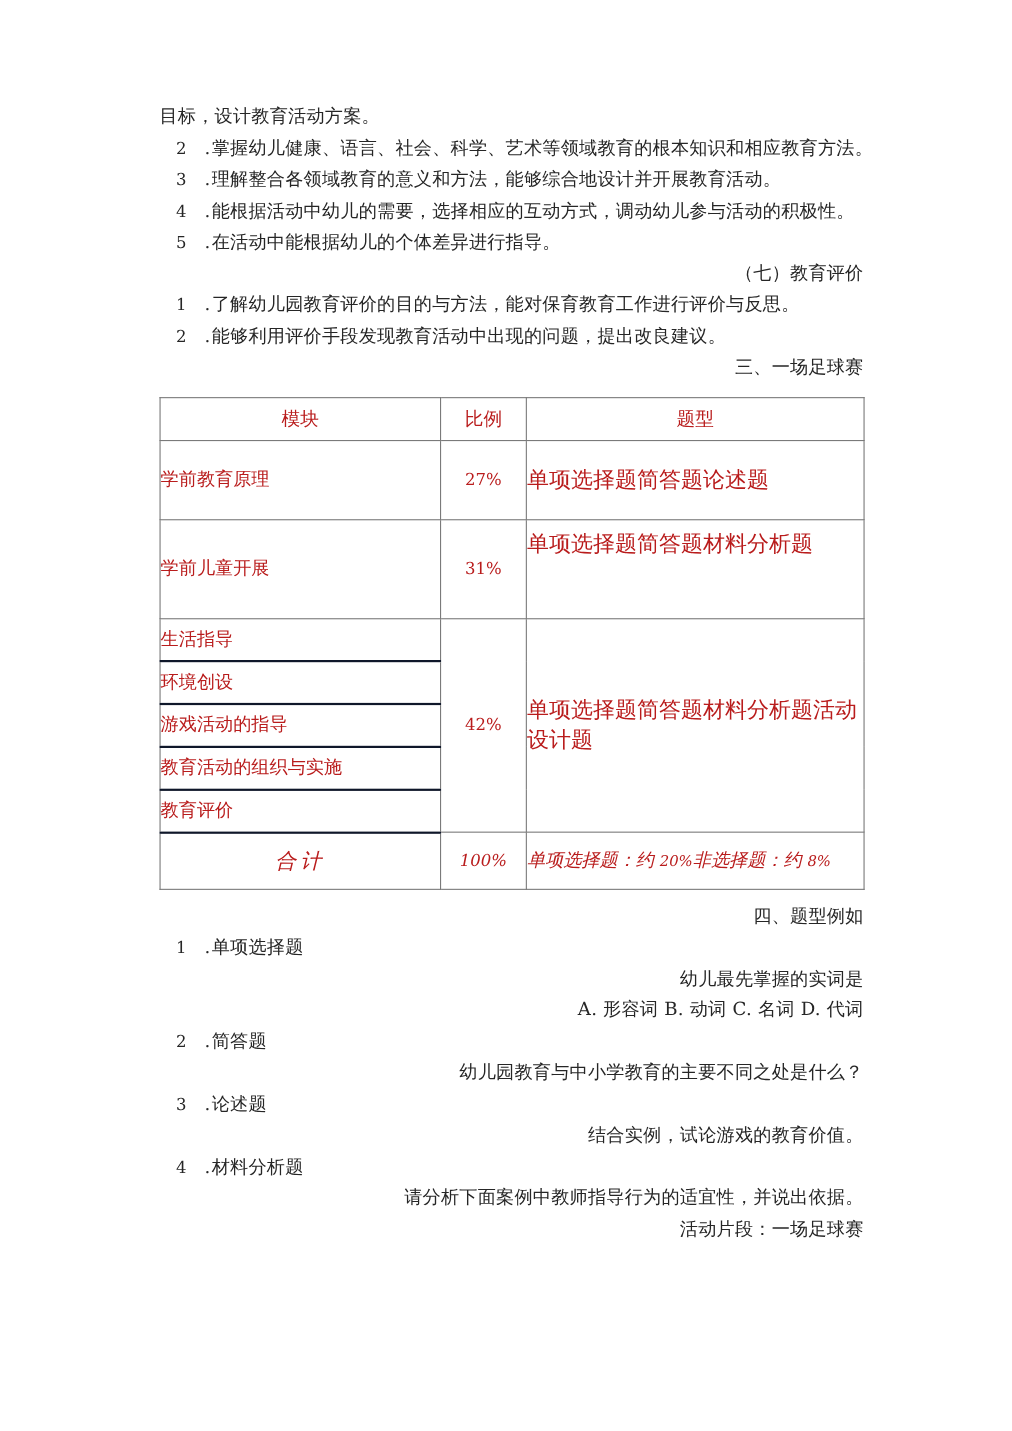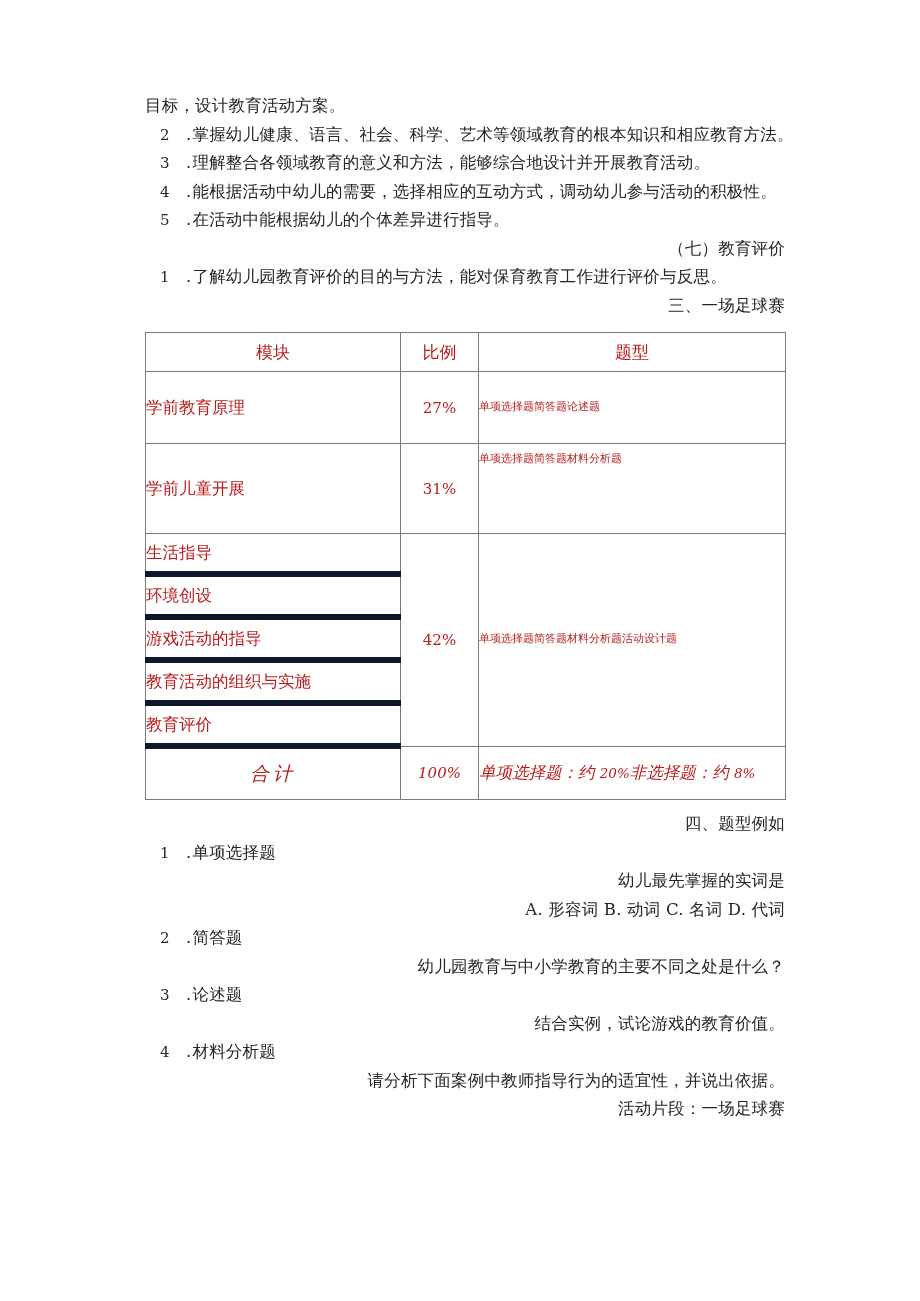--- a/index.html
+++ b/index.html
@@ -96,29 +96,29 @@
     font-size: 16.5px;
   }
   .cell-ratio {
     text-align: center;
     font-size: 15px;
     font-family: "DejaVu Serif", "Liberation Serif", serif;
   }
   .cell-type {
     padding-left: 4px;
     padding-right: 2px;
-    font-size: 11px;
+    font-size: 20px;
     line-height: 1.35;
   }
   .cell-type.top { vertical-align: top; padding-top: 8px; }
   .row-h-tall { height: 72px; }
   .row-h-mid  { height: 90px; }
   .sub-row td { height: 37px; }
   .sub-row td.cell-module {
-    border-bottom: 6px solid #0f172a;
+    border-bottom: 2px solid #0f172a;
     border-top: none;
   }
   .sub-first td.cell-module { border-top: none; }
   .total-row td { height: 50px; font-style: italic; }
   .cell-total-label {
     text-align: center;
     font-size: 19px;
     letter-spacing: 4px;
   }
   .cell-total-type {
@@ -165,20 +165,25 @@
     <p class="para indent">
       <span class="numbered">
         <span class="num ascii">5</span><span class="dot ascii">.</span><span>在活动中能根据幼儿的个体差异进行指导。</span>
       </span>
     </p>
 
     <p class="para heading">（七）教育评价</p>
     <p class="para indent">
       <span class="numbered">
         <span class="num ascii">1</span><span class="dot ascii">.</span><span>了解幼儿园教育评价的目的与方法，能对保育教育工作进行评价与反思。</span>
+      </span>
+    </p>
+    <p class="para indent">
+      <span class="numbered">
+        <span class="num ascii">2</span><span class="dot ascii">.</span><span>能够利用评价手段发现教育活动中出现的问题，提出改良建议。</span>
       </span>
     </p>
 
     <p class="para heading">三、一场足球赛</p>
 
     <div class="tbl-wrap">
       <table class="structure">
         <colgroup>
           <col class="col-module">
           <col class="col-ratio">

